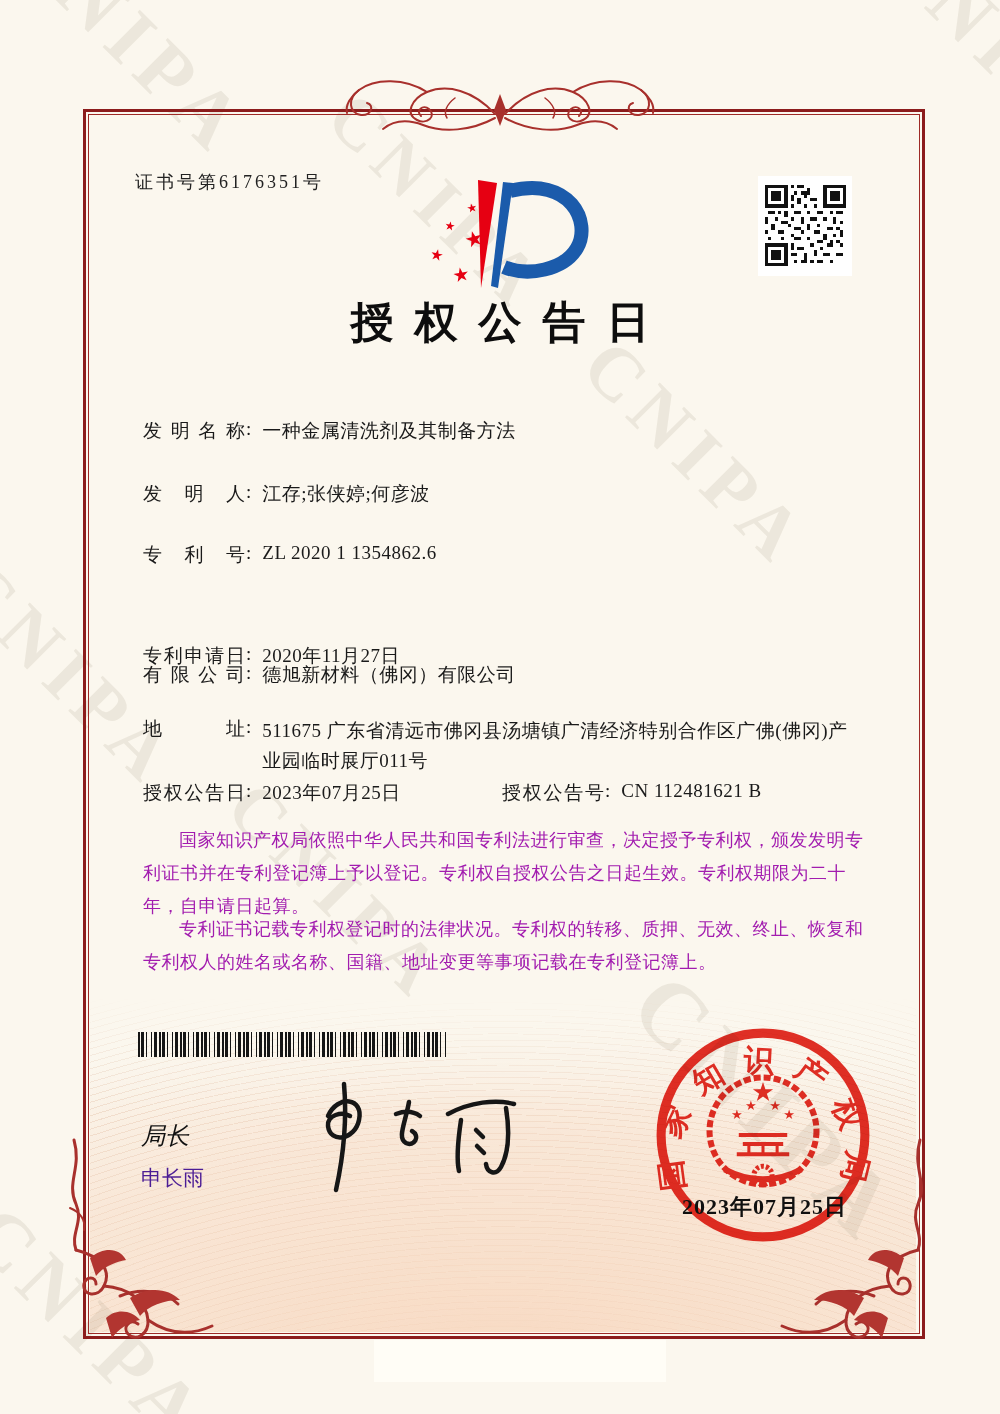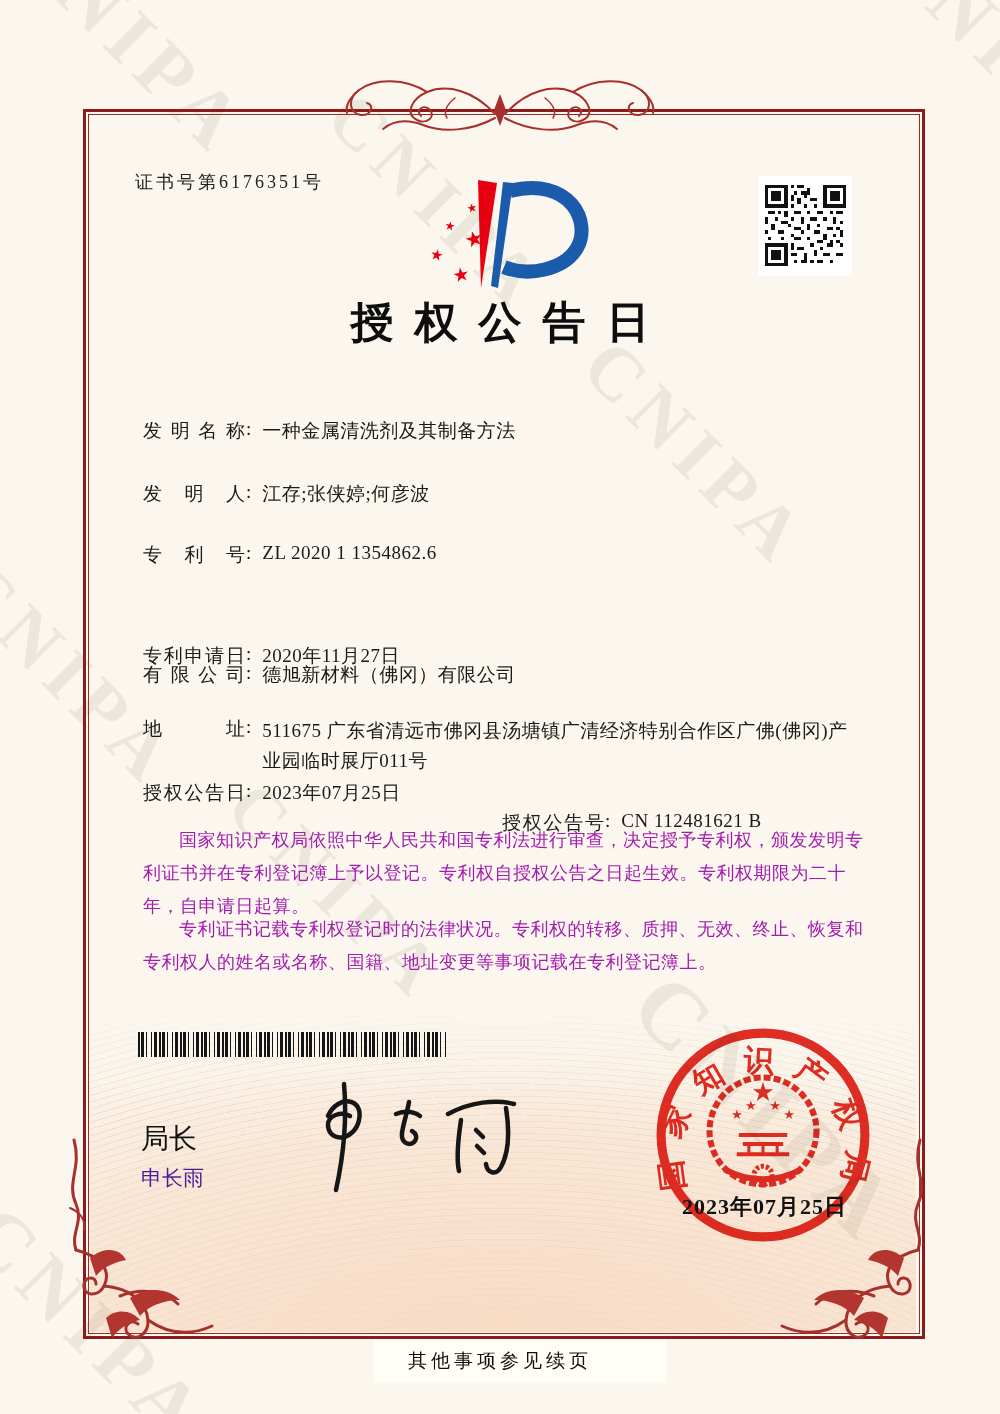--- a/index.html
+++ b/index.html
@@ -36,35 +36,35 @@
   .qr{position:absolute;left:765px;top:185px;z-index:4;}
   .title{position:absolute;left:0;top:294px;width:1000px;text-align:center;font-size:43px;
          font-weight:bold;letter-spacing:21px;text-indent:21px;color:#0d0d0d;z-index:4;}
 
   
   .row{position:absolute;left:143px;font-size:19px;color:#1a1a1a;z-index:4;white-space:nowrap;}
   .flabel{display:inline-block;width:102px;text-align:justify;text-align-last:justify;vertical-align:top;}
   .colon{display:inline-block;margin:0 2px 0 1px;vertical-align:top;}
   .fvalue{display:inline-block;margin-left:9px;vertical-align:top;letter-spacing:0.5px;}
   .row-addr .fvalue{white-space:normal;width:588px;line-height:30px;}
-  .pair2{position:absolute;left:359px;top:0;margin-top:30px;}
+  .pair2{position:absolute;left:359px;top:0;}
   .r0{top:418px;} .r1{top:481px;} .r2{top:542px;} .r3{top:602px;margin-top:41px;}
   .r4{top:662px;} .r5{top:716px;} .r6{top:780px;}
 
   
   .para{position:absolute;left:143px;width:737px;font-size:18px;line-height:33px;
         color:#a21caf;text-indent:2em;letter-spacing:0.5px;z-index:4;}
   .p1{top:824px;} .p2{top:913px;}
 
   
   .barcode{position:absolute;left:138px;top:1032px;width:308px;height:25px;z-index:4;
     background:repeating-linear-gradient(90deg,#151515 0 2px,transparent 2px 3px,
       #151515 3px 6px,transparent 6px 8px,#151515 8px 9px,transparent 9px 13px,
       #151515 13px 14px,transparent 14px 16px,#151515 16px 19px,transparent 19px 21px);}
-  .sig-title{position:absolute;left:141px;top:1120px;font-size:28px;color:#111;z-index:4;}
+  .sig-title{position:absolute;left:141px;top:1120px;font-size:24px;color:#111;z-index:4;font-style:italic;}
   .sig-name{position:absolute;left:141px;top:1164px;font-size:21px;color:#4c1d95;z-index:4;}
   .signature{position:absolute;left:300px;top:1078px;z-index:4;}
 
   
   .seal{position:absolute;left:650px;top:1022px;width:226px;height:226px;z-index:5;
         mix-blend-mode:multiply;opacity:0.95;}
   .seal-date{position:absolute;left:682px;top:1192px;font-size:22px;color:#101010;
              letter-spacing:1px;z-index:6;font-weight:bold;}
 
   
@@ -243,15 +243,14 @@
       <text x="138" y="96" font-size="13">★</text>
     </g>
     <g stroke="#e2241b" stroke-width="4" fill="none">
       <path d="M88,112 h48 M92,121 h40 M86,131 h52"></path>
       <path d="M98,121 v10 M112,121 v10 M126,121 v10" stroke-width="3"></path>
     </g>
   </svg>
   <div class="seal-date">2023年07月25日</div>
 
   <div class="cont-patch"></div>
-  <div class="cont-note">其他事项参见续页</div>
 
 </div>
 
 </body></html>

